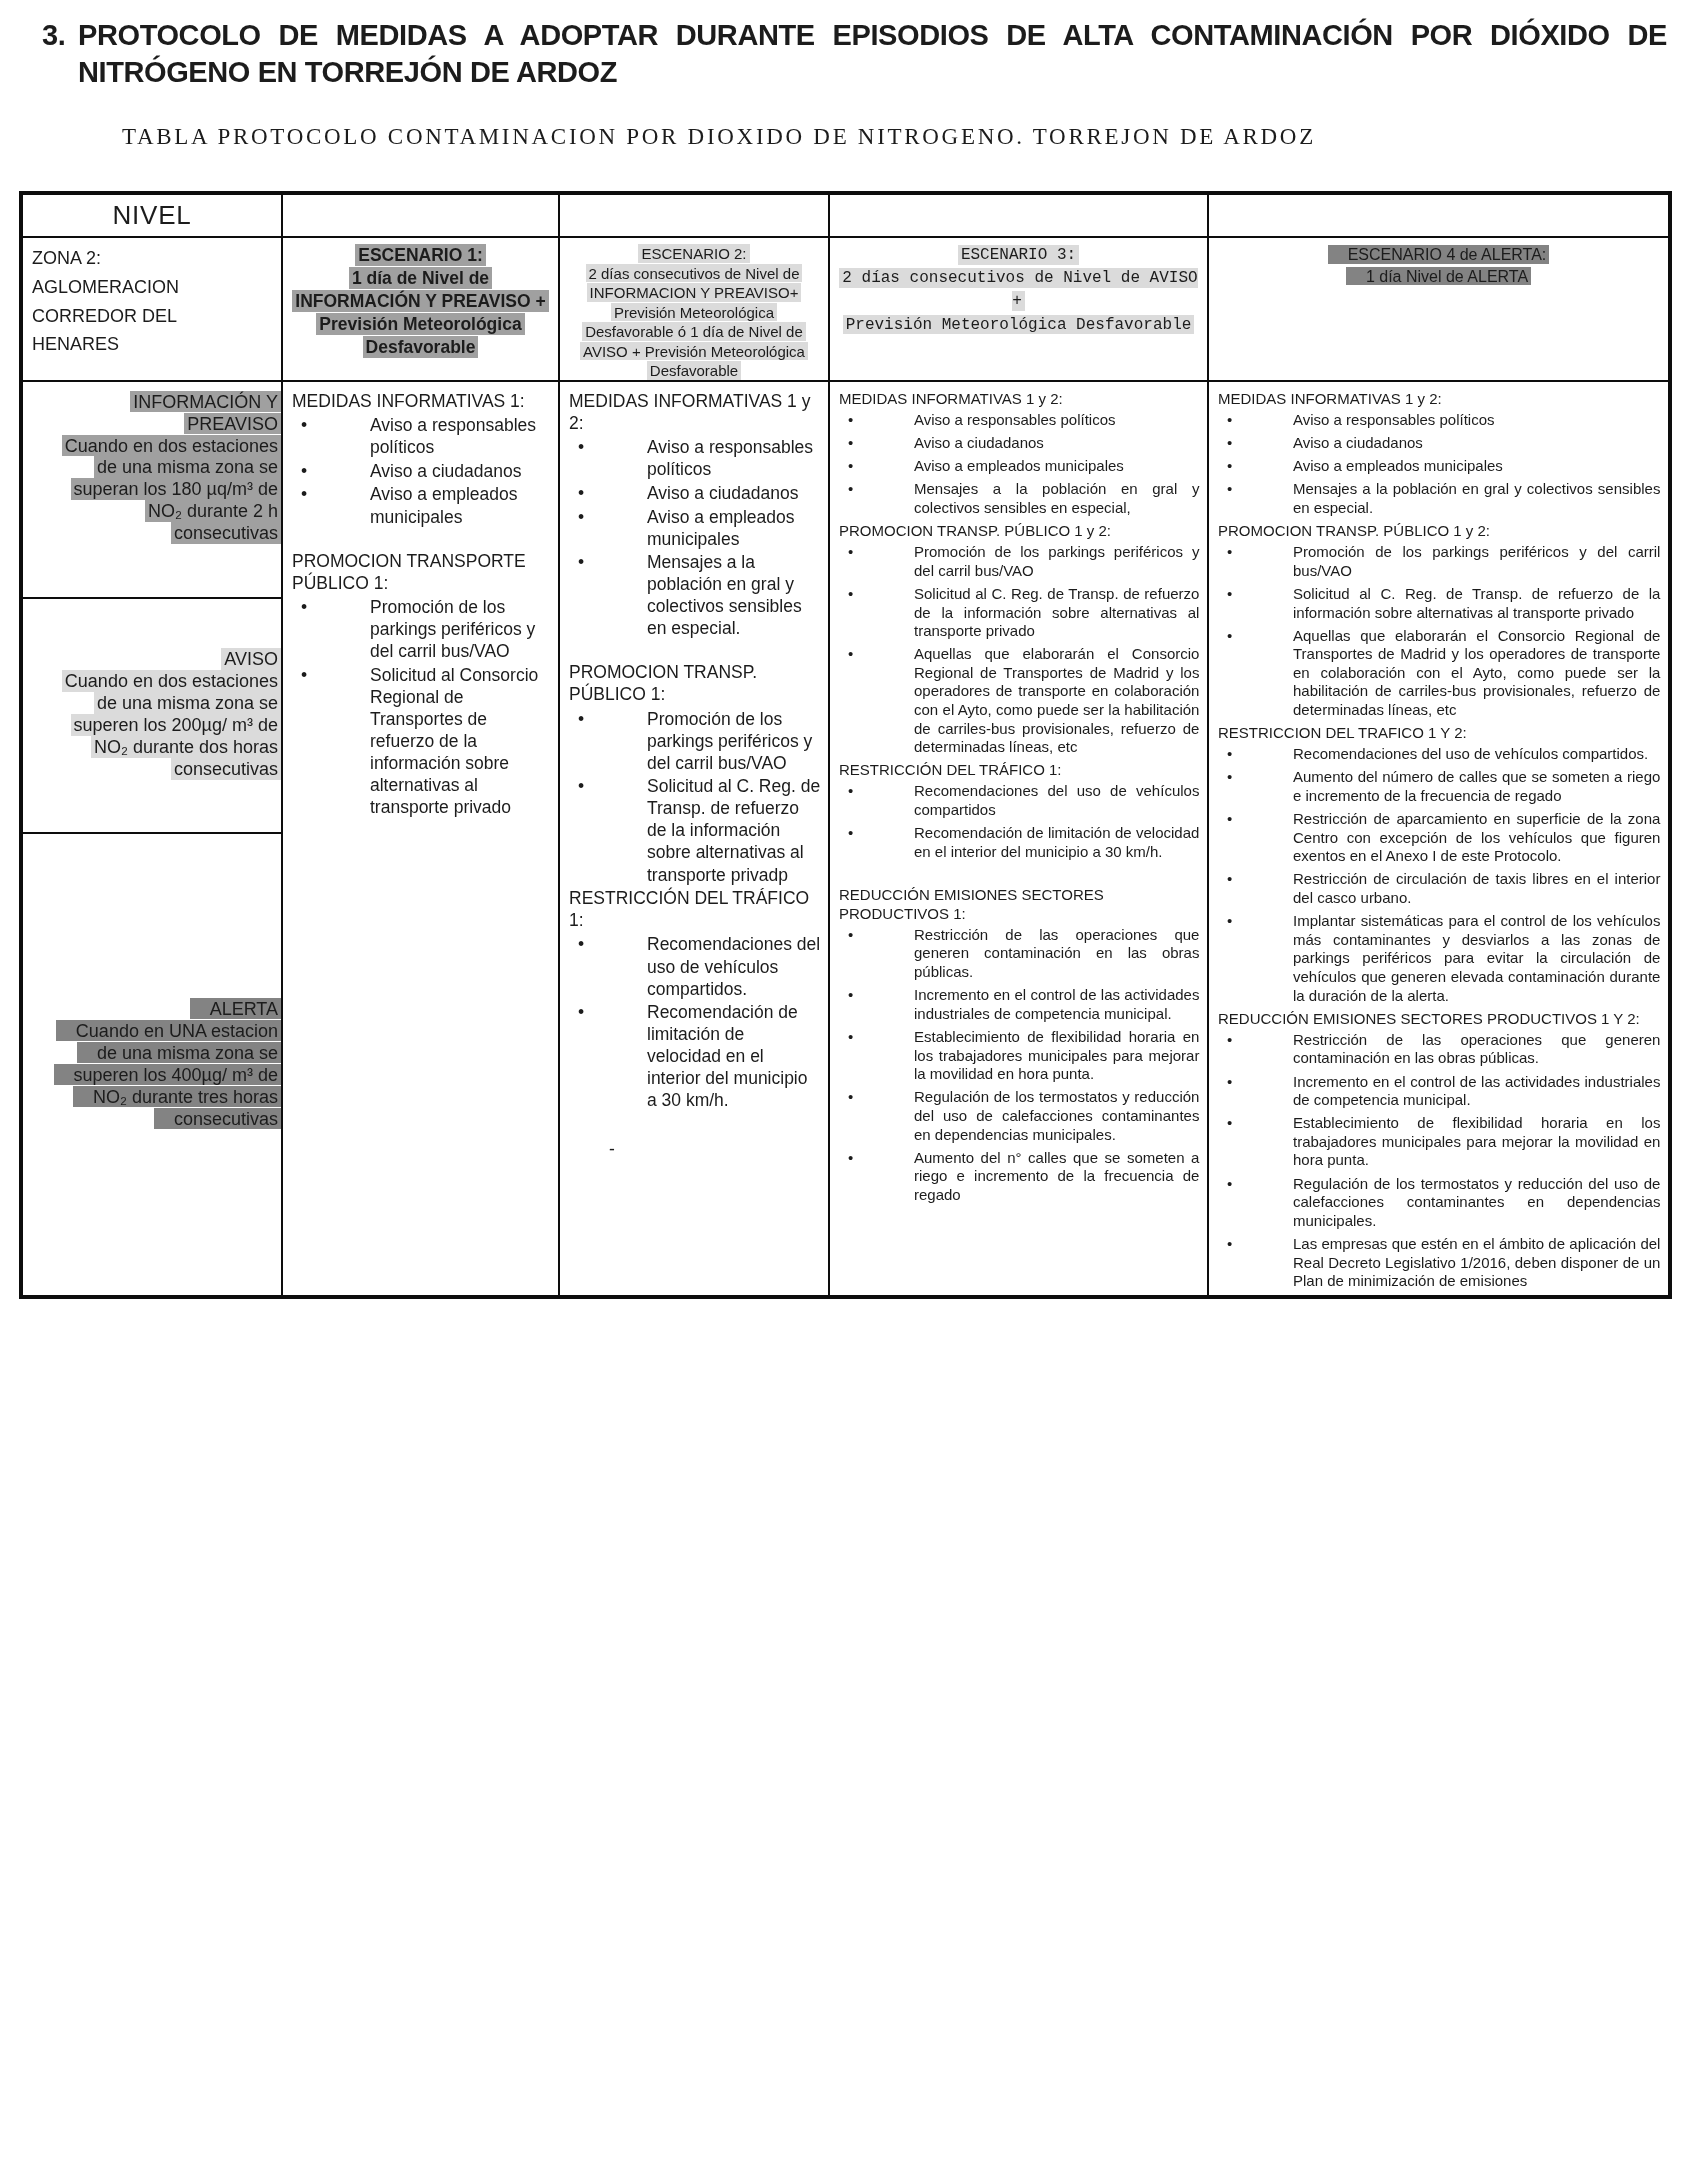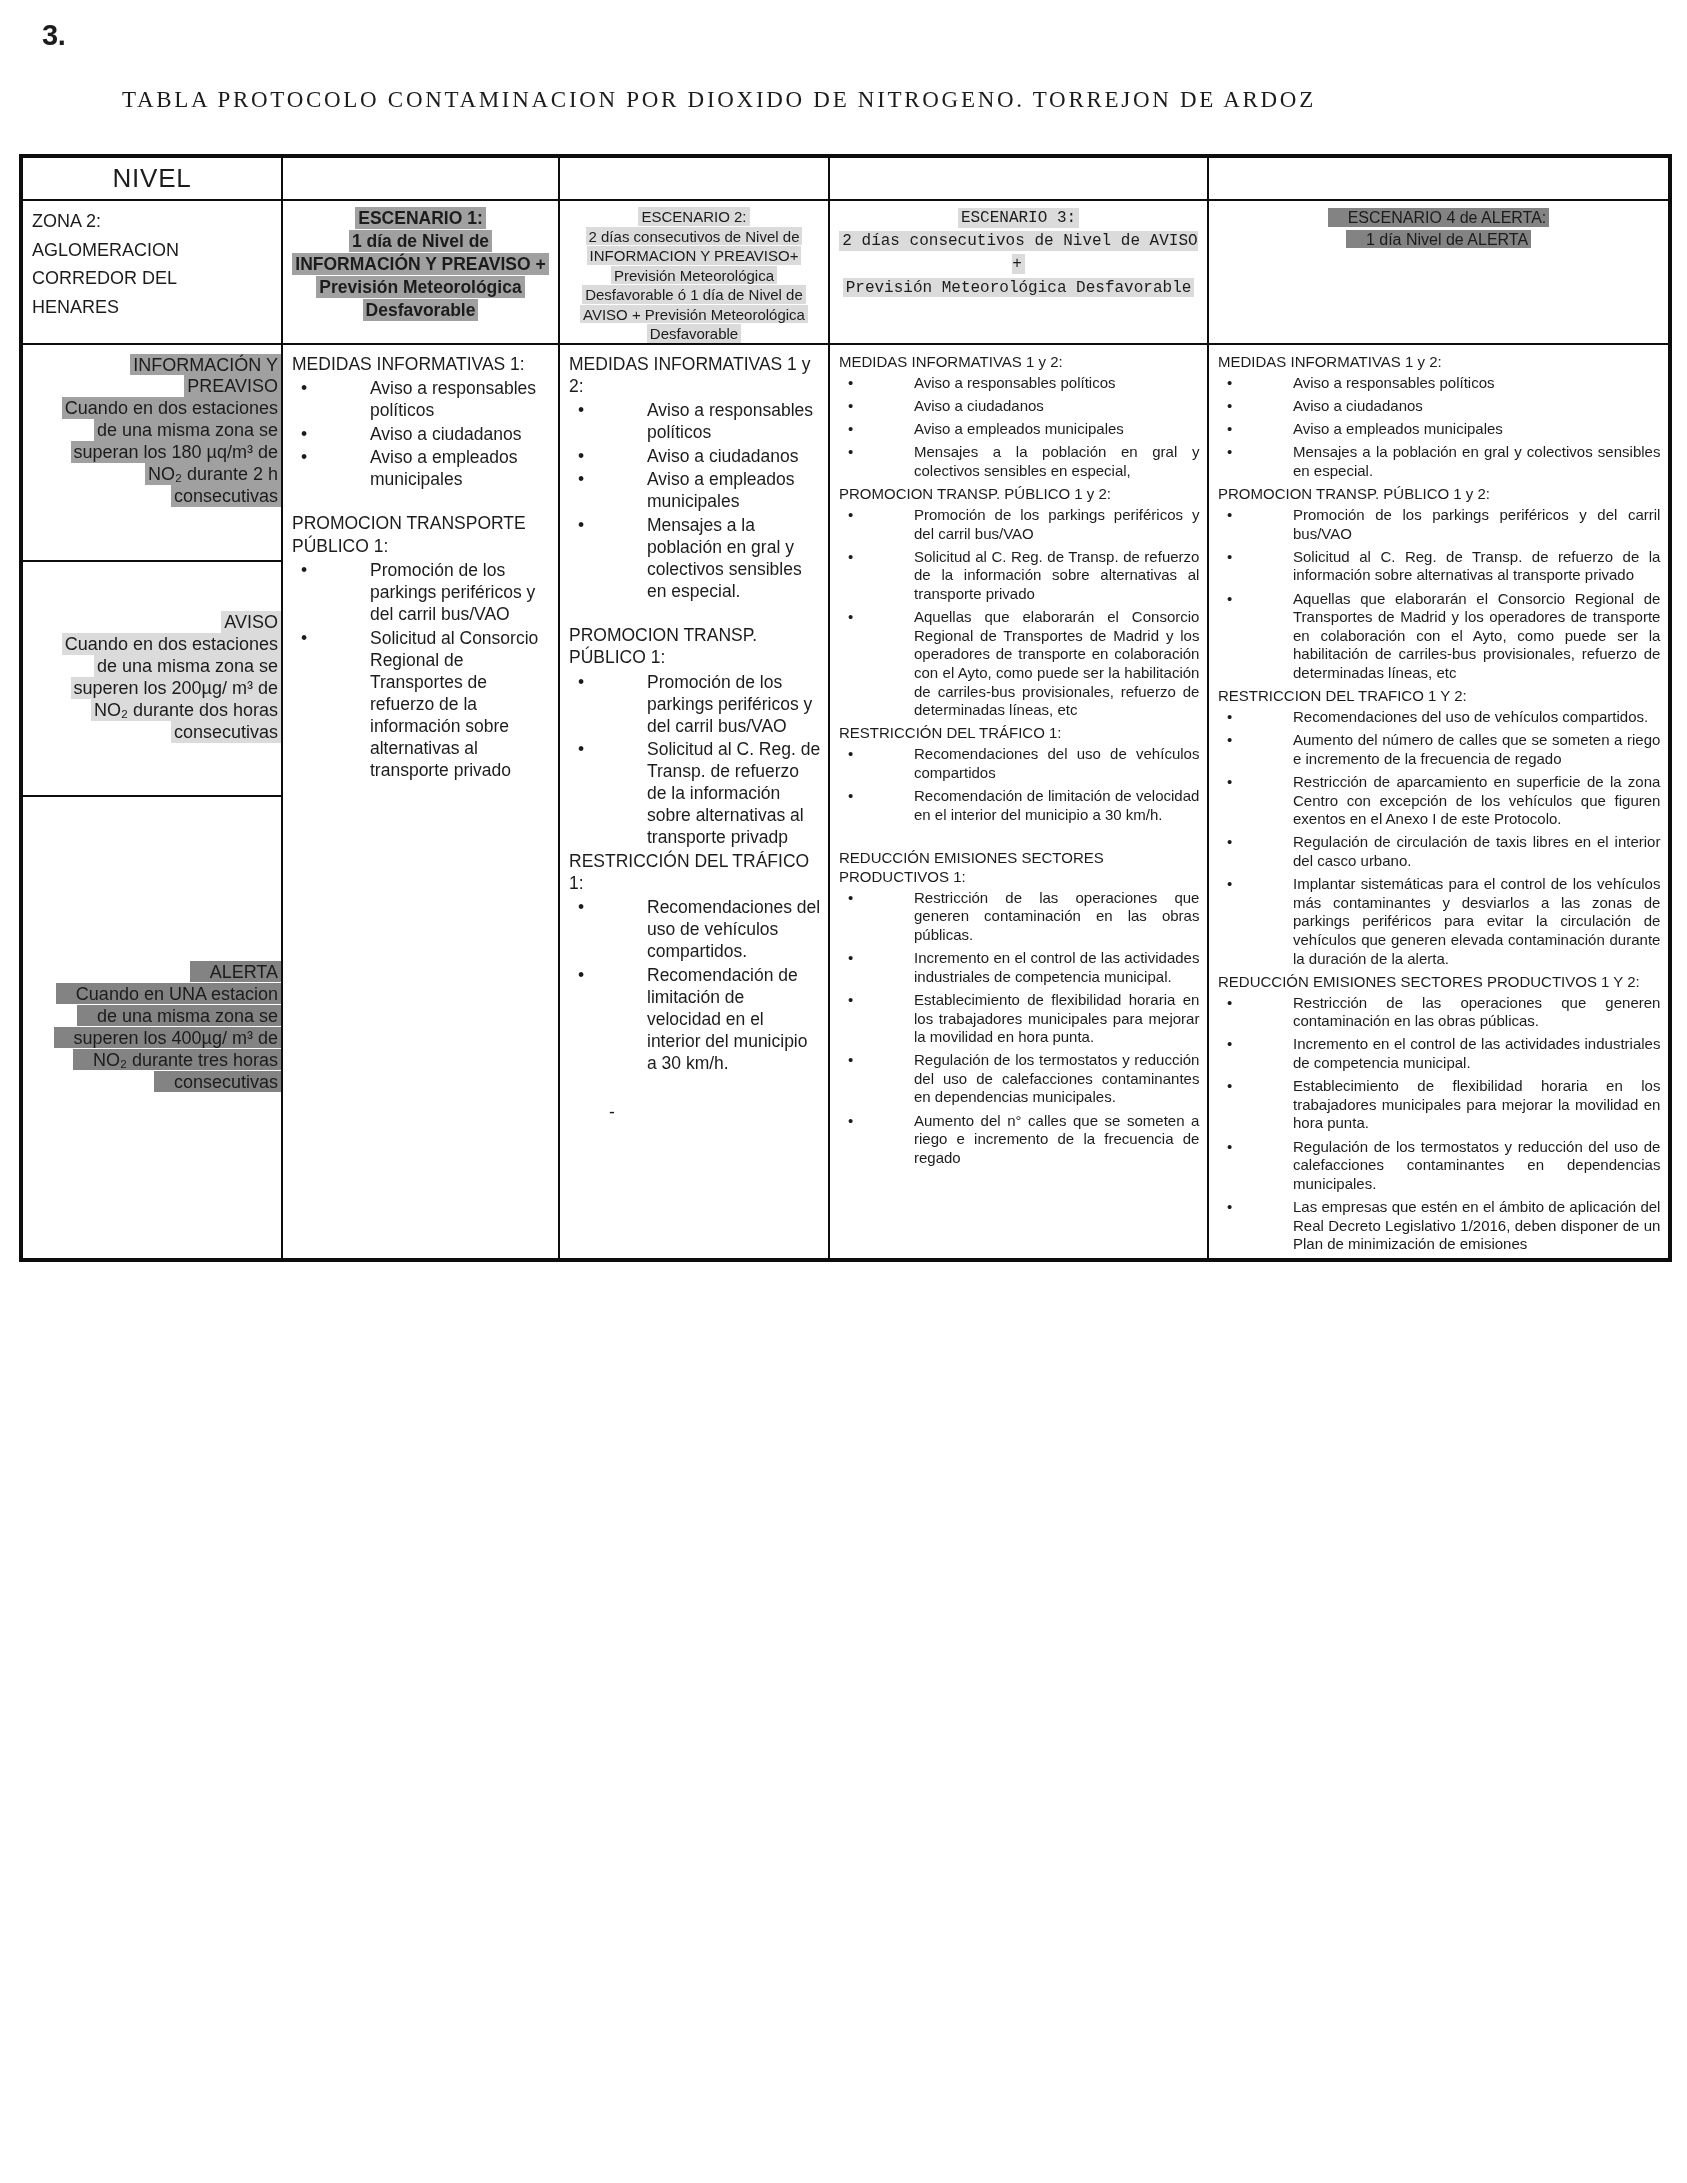--- a/index.html
+++ b/index.html
@@ -75,20 +75,21 @@
   .gap{height:20.5px;}
   .m-note{padding-left:40px;margin-top:27px;}
 </style>
 </head>
 <body>
 
 <div class="page">
 
   <div class="title-row">
     <span class="title-num">3.</span>
+    <h1 class="title-text">PROTOCOLO DE MEDIDAS A ADOPTAR DURANTE EPISODIOS DE ALTA CONTAMINACIÓN POR DIÓXIDO DE NITRÓGENO EN TORREJÓN DE ARDOZ</h1>
   </div>
 
   <div class="subtitle">TABLA PROTOCOLO CONTAMINACION POR DIOXIDO DE NITROGENO. TORREJON DE ARDOZ</div>
 
   <table>
     <colgroup>
       <col class="c1">
         <col class="c2">
         <col class="c3">
         <col class="c4">
@@ -314,21 +315,21 @@
             <div class="m-item">
               <span class="bullet">•</span>
               <span class="m-text">Aumento del número de calles que se someten a riego e incremento de la frecuencia de regado</span>
             </div>
             <div class="m-item">
               <span class="bullet">•</span>
               <span class="m-text">Restricción de aparcamiento en superficie de la zona Centro con excepción de los  vehículos que figuren exentos en el Anexo I de este Protocolo.</span>
             </div>
             <div class="m-item">
               <span class="bullet">•</span>
-              <span class="m-text">Regulación de  circulación de taxis libres en el interior del casco urbano.</span>
+              <span class="m-text">Restricción de  circulación de taxis libres en el interior del casco urbano.</span>
             </div>
             <div class="m-item">
               <span class="bullet">•</span>
               <span class="m-text">Implantar  sistemáticas para  el  control de  los vehículos más contaminantes  y desviarlos a las zonas  de  parkings periféricos  para  evitar  la circulación de vehículos que generen elevada  contaminación durante la duración de la alerta.</span>
             </div>
             <div class="m-heading">REDUCCIÓN EMISIONES SECTORES PRODUCTIVOS 1 Y 2:</div>
             <div class="m-item">
               <span class="bullet">•</span>
               <span class="m-text">Restricción de las operaciones que generen contaminación en las obras públicas.</span>
             </div>

